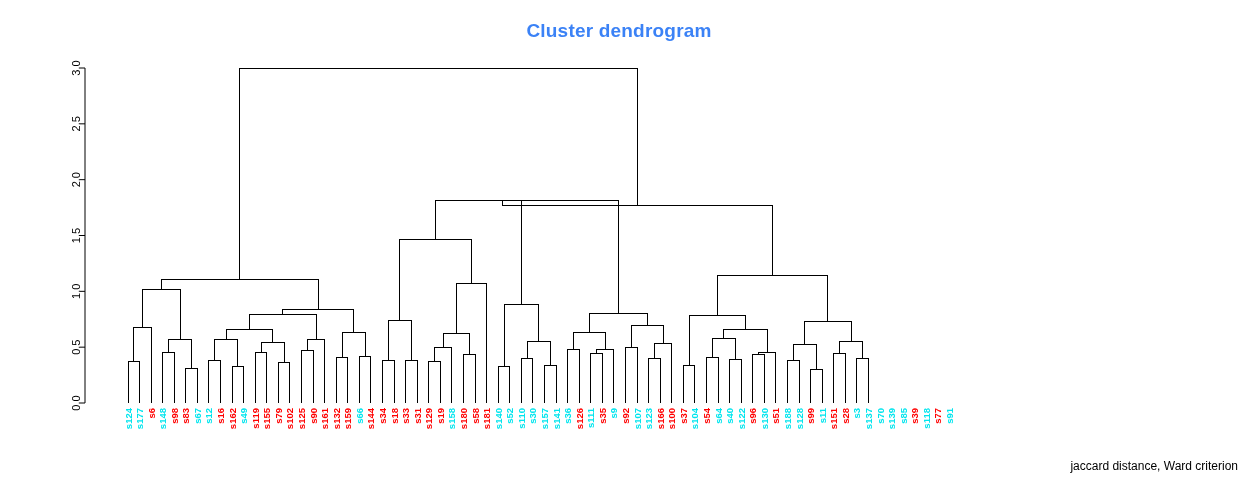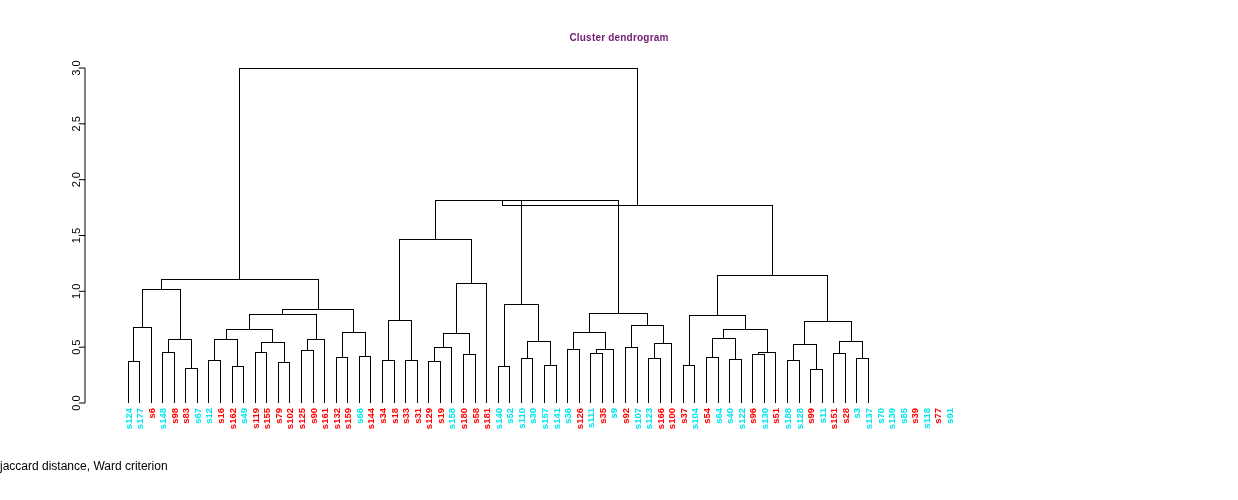--- a/index.html
+++ b/index.html
@@ -3,25 +3,25 @@
 <meta charset="utf-8">
 <style>
   html,body{margin:0;padding:0;}
   body{
     width:1238px;height:500px;background:#ffffff;
     font-family:"Liberation Sans", sans-serif;
     overflow:hidden;position:relative;
   }
   #plot{position:absolute;left:0;top:0;width:1238px;height:500px;}
   .title{
-    position:absolute;width:100%;text-align:center;top:32px;
-    font-size:10px;font-weight:bold;color:#701a75;letter-spacing:0.2px;
+    position:absolute;width:100%;text-align:center;top:20px;
+    font-size:19px;font-weight:bold;color:#3b82f6;letter-spacing:0.2px;
   }
   .xcaption{
-    position:absolute;width:100%;text-align:left;top:459px;
+    position:absolute;width:100%;text-align:right;top:459px;
     font-size:12px;color:#000;
   }
   svg{display:block;position:absolute;left:0;top:0;}
   .axisline{stroke:#000;stroke-width:1;fill:none;}
   .branch{stroke:#000;stroke-width:1;fill:none;shape-rendering:crispEdges;}
   .ytlabel{font-size:11px;fill:#000;font-family:"Liberation Sans",sans-serif;}
   .leaflabel{font-size:9.5px;font-family:"Liberation Sans",sans-serif;font-weight:bold;}
 </style>
 </head>
 <body>

